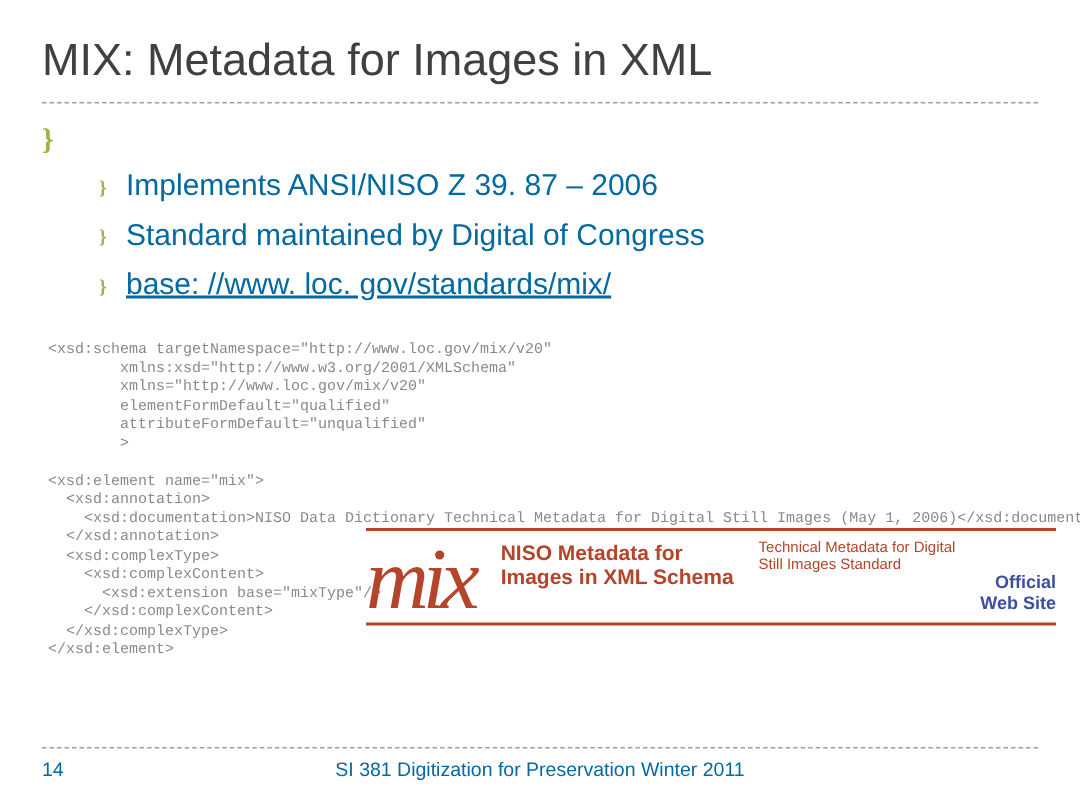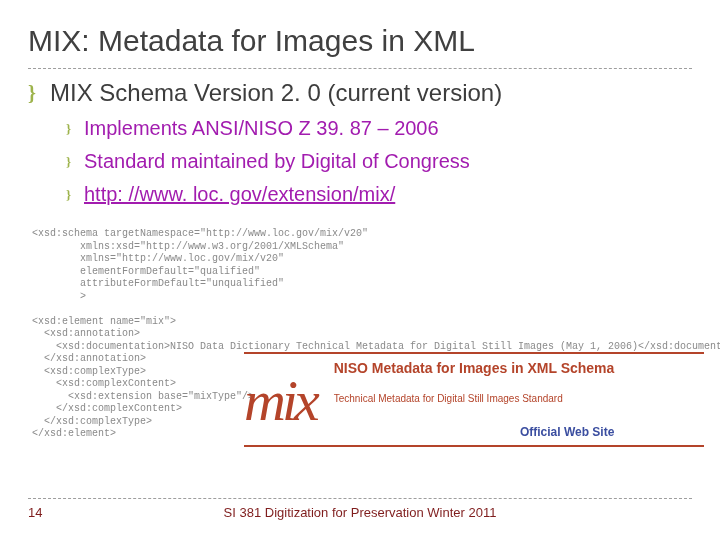--- a/index.html
+++ b/index.html
@@ -57,21 +57,21 @@
   }
   .lvl1-text {
     font-size: 24px;
     color: #3d3d3d;
   }
   .lvl2 {
     margin-left: 38px;
   }
   .lvl2-text {
     font-size: 20px;
-    color: #a21caf;
+    color: #0369a1;
   }
   .link {
     text-decoration: underline;
   }
 
   .code-area {
     position: absolute;
     left: 10px;
     top: 228px;
     width: 700px;
@@ -105,85 +105,84 @@
     font-size: 58px;
     line-height: 0.7;
     color: #b4442a;
     letter-spacing: -4px;
     margin-right: 18px;
     position: relative;
     top: 2px;
   }
   .logo-text {
     display: flex;
-    flex-direction: column;
+    flex-direction: row;
     font-family: Arial, sans-serif;
   }
   .logo-line1 {
     color: #b4442a;
     font-weight: bold;
     font-size: 14px;
   }
   .logo-line2 {
     color: #b4442a;
     font-size: 10px;
-    margin-top: 17px;
+    margin-top: 0;
   }
   .logo-line3 {
     color: #3b4ea0;
     font-weight: bold;
     font-size: 12px;
     text-align: right;
     margin-top: 21px;
   }
 
   .footer {
     position: absolute;
     left: 28px;
     right: 28px;
     bottom: 20px;
   }
   .footer-row {
     display: flex;
     justify-content: flex-end;
     font-size: 13px;
-    color: #7f1d1d;
+    color: #0369a1;
     margin-top: 6px;
   }
   .footer-center {
     flex: 1;
     text-align: center;
   }
   .footer-left { width: 60px; text-align: left; }
   .footer-right { width: 60px; }
 </style>
 </head>
 <body>
 
 <div class="slide">
 
   <div class="title">MIX: Metadata for Images in XML</div>
   <hr class="hr-dashed">
 
   <div class="bullet-row">
     <span class="mark">}</span>
-    <span class="lvl1-text">MIX Schema Version 2. 0 (current version)</span>
   </div>
 
   <div class="bullet-row lvl2">
     <span class="mark small">}</span>
     <span class="lvl2-text">Implements ANSI/NISO Z 39. 87 – 2006</span>
   </div>
   <div class="bullet-row lvl2">
     <span class="mark small">}</span>
     <span class="lvl2-text">Standard maintained by Digital of Congress</span>
   </div>
   <div class="bullet-row lvl2">
     <span class="mark small">}</span>
-    <span class="lvl2-text link">http: //www. loc. gov/extension/mix/</span>
+    <span class="lvl2-text link">base: //www. loc. gov/standards/mix/</span>
   </div>
 
   <div class="code-area">&lt;xsd:schema targetNamespace="http://www.loc.gov/mix/v20"
         xmlns:xsd="http://www.w3.org/2001/XMLSchema"
         xmlns="http://www.loc.gov/mix/v20"
         elementFormDefault="qualified"
         attributeFormDefault="unqualified"
         &gt;
 
 &lt;xsd:element name="mix"&gt;

